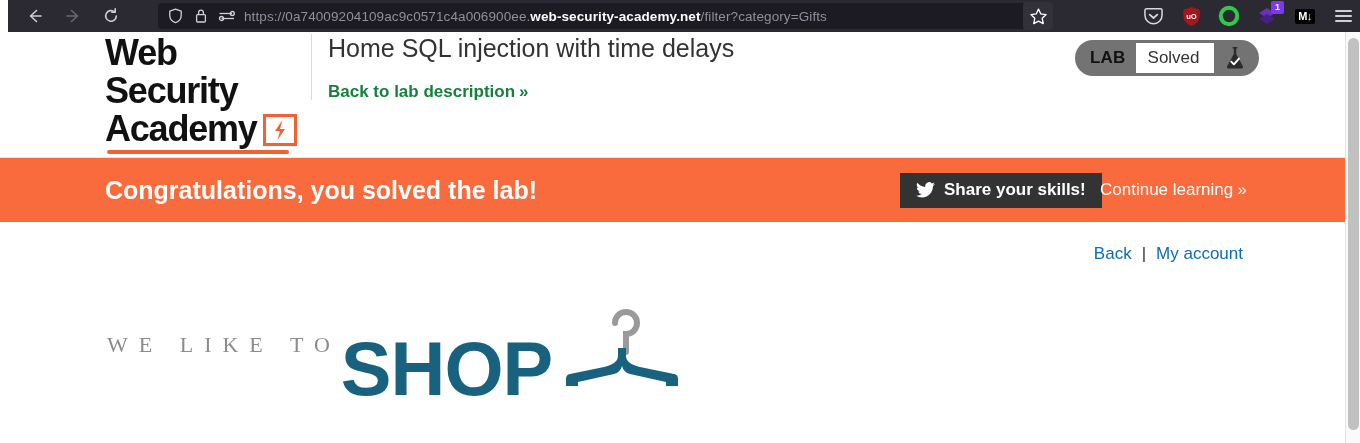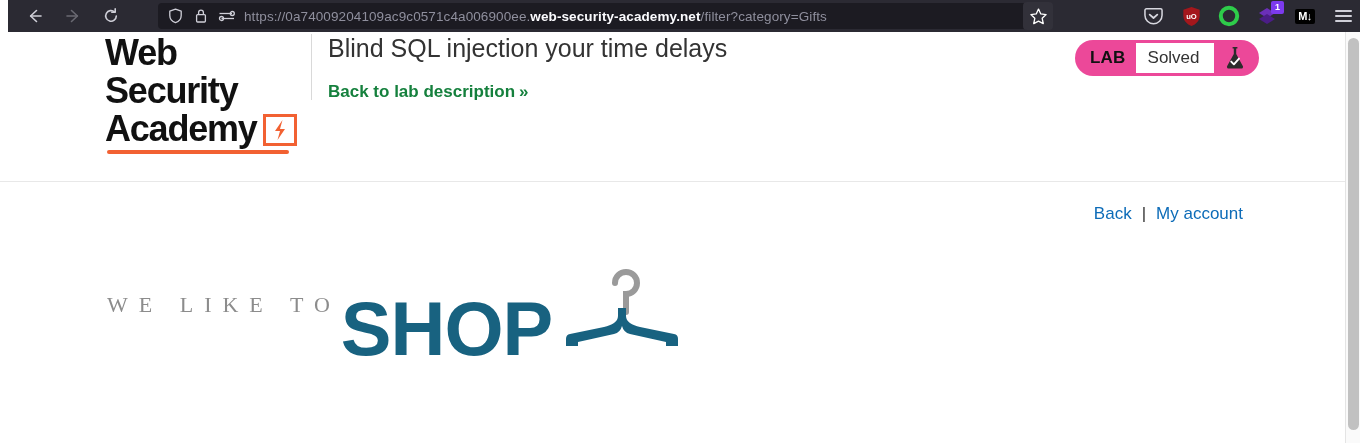--- a/index.html
+++ b/index.html
@@ -86,21 +86,21 @@
   .page {
     position: absolute; top: 32px; left: 0;
     width: 1345px; height: 411px;
     background: #ffffff;
     overflow: hidden;
   }
 
   
   .academy-header {
     position: relative;
-    height: 150px;
+    height: 126px;
     background: #fff;
     border-bottom: 1px solid #e8e8e8;
   }
   .logo-block {
     position: absolute; left: 105px; top: 2px;
     width: 200px;
   }
   .logo-line {
     font-family: "Liberation Sans", sans-serif;
     font-weight: bold;
@@ -142,21 +142,21 @@
     text-decoration: none;
     white-space: nowrap;
     font-weight: bold;
   }
   .back-link .chev { font-size: 17px; letter-spacing: -2px; margin-left: 4px; }
 
   .lab-status {
     position: absolute; right: 86px; top: 8px;
     height: 36px;
     display: flex; align-items: stretch;
-    background: #ec4899;
+    background: #737373;
     border-radius: 18px;
     padding: 3px;
     min-width: 184px;
   }
   .lab-tag {
     display: flex; align-items: center; justify-content: center;
     padding: 0 10px 0 12px;
     font-size: 17px; font-weight: bold;
     color: #111; letter-spacing: 0.2px;
   }
@@ -363,38 +363,50 @@
           <svg width="16" height="22" viewBox="0 0 16 22">
             <path d="M10.5 1 L3 12 H8 L5.5 21 L13 10 H8 Z" fill="#f26132"></path>
           </svg>
         </div>
       </div>
       <div class="logo-underline"></div>
     </div>
 
     <div class="header-divider"></div>
 
-    <div class="lab-title">Blind SQL injection your time delays</div>
+    <div class="lab-title">Home SQL injection with time delays</div>
 
     <a class="back-link" href="#">
       <span>Back to lab description</span><span class="chev">»</span>
     </a>
 
     <div class="lab-status">
       <div class="lab-tag">LAB</div>
       <div class="lab-value">Solved</div>
       <div class="lab-flask">
         <svg width="24" height="26" viewBox="0 0 24 26">
           <path d="M9.6 2 h4.8 v1.6 h-1.2 V9 L19.8 21 a1.7 1.7 0 0 1 -1.5 2.6 H5.7 A1.7 1.7 0 0 1 4.2 21 L10.8 9 V3.6 H9.6 Z" fill="#2b2b2b"></path>
           <path d="M8.2 16.6 L10.9 19.3 L16 13.6" fill="none" stroke="#ffffff" stroke-width="1.9" stroke-linecap="round" stroke-linejoin="round"></path>
         </svg>
       </div>
     </div>
   </div>
 
+  <div class="congrats-banner">
+    <div class="congrats-text">Congratulations, you solved the lab!</div>
+    <a class="share-btn" href="#">
+      <svg width="19" height="16" viewBox="0 0 20 17">
+        <path d="M20 2.1 a8 8 0 0 1 -2.4 0.66 A4.1 4.1 0 0 0 19.4 0.5 a8.2 8.2 0 0 1 -2.6 1 A4.1 4.1 0 0 0 9.8 5.2 A11.6 11.6 0 0 1 1.4 0.9 A4.1 4.1 0 0 0 2.7 6.4 a4 4 0 0 1 -1.9 -0.5 v0.05 a4.1 4.1 0 0 0 3.3 4 a4.1 4.1 0 0 1 -1.85 0.07 a4.1 4.1 0 0 0 3.8 2.85 A8.3 8.3 0 0 1 0 14.6 a11.7 11.7 0 0 0 6.3 1.85 c7.5 0 11.6 -6.2 11.6 -11.6 v-0.53 A8.3 8.3 0 0 0 20 2.1 Z" fill="#ffffff"></path>
+      </svg>
+      <span>Share your skills!</span>
+    </a>
+    <a class="continue-link" href="#">
+      <span>Continue learning</span><span class="chev">»</span>
+    </a>
+  </div>
 
   <div class="shop-content">
 
     <div class="top-links">
       <a href="#">Back</a>
       <span class="sep">|</span>
       <a href="#">My account</a>
     </div>
 
     <div class="shop-logo">

